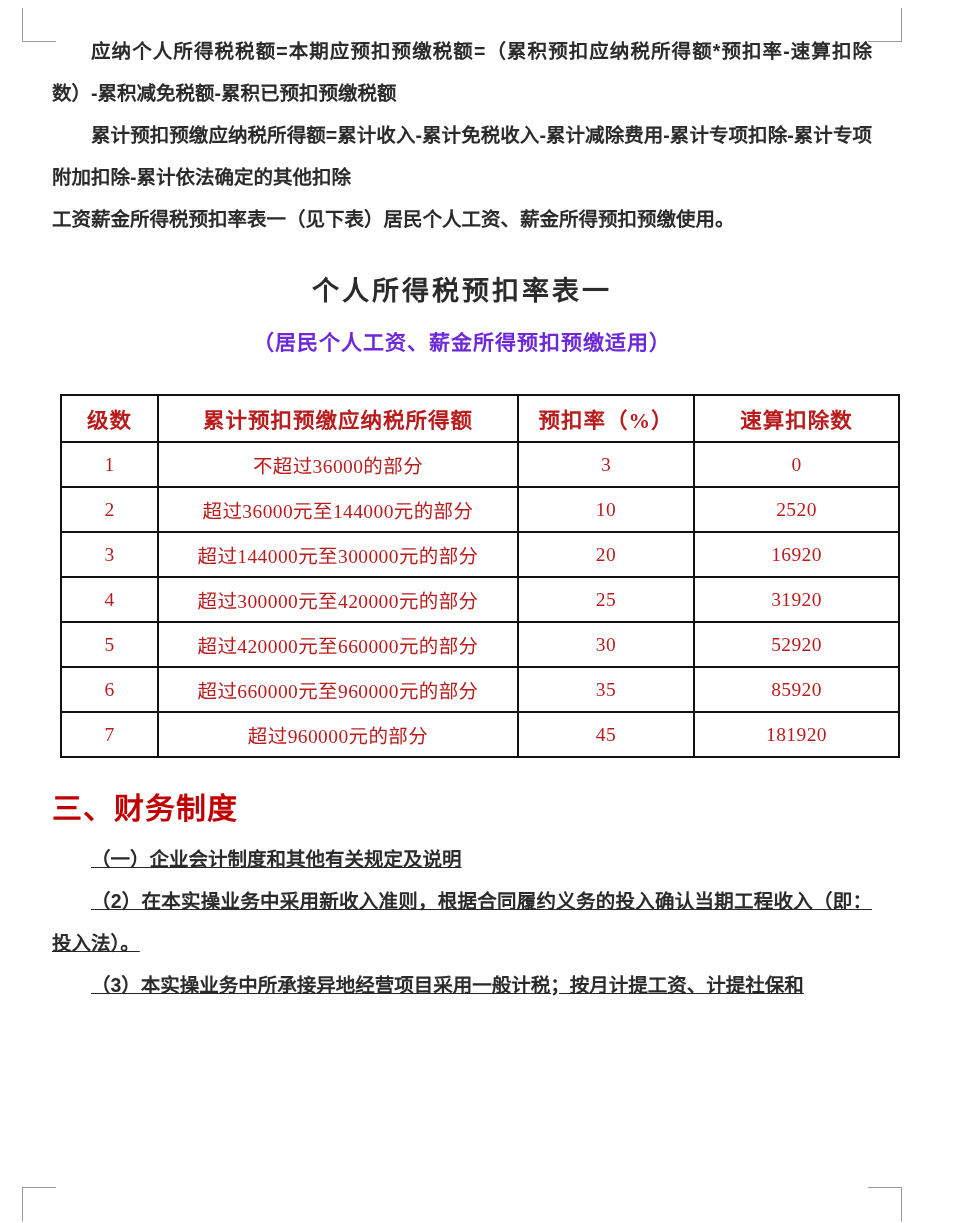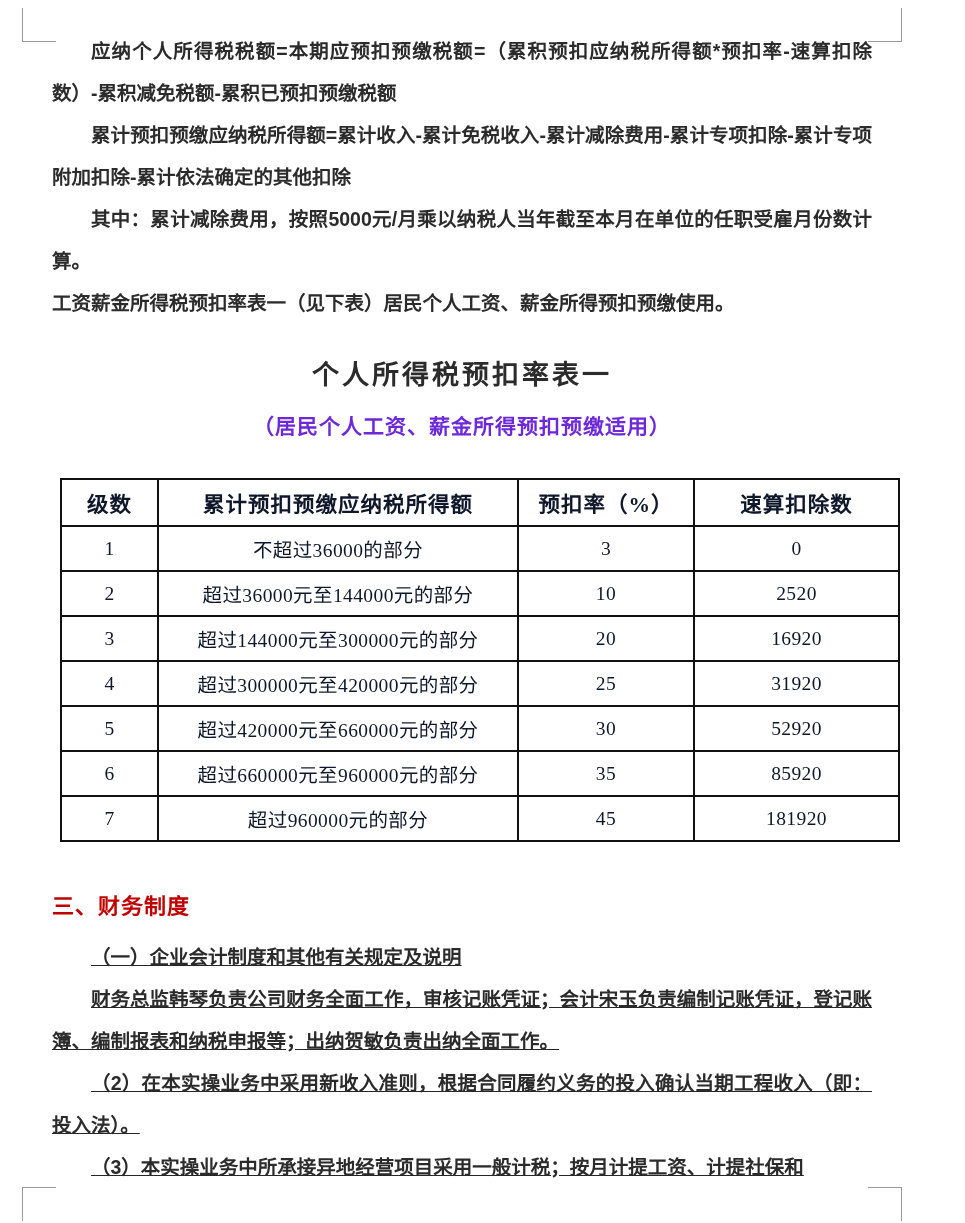--- a/index.html
+++ b/index.html
@@ -102,21 +102,21 @@
   table.rate-table col.c-rate   { width: 176px; }
   table.rate-table col.c-deduct { width: 205px; }
 
   table.rate-table th,
   table.rate-table td {
     border: 2.6px solid #111111;
     text-align: center;
     vertical-align: middle;
     padding: 0;
     font-family: "Liberation Serif", "DejaVu Serif", serif;
-    color: #0f172a;
+    color: #b91c1c;
   }
   table.rate-table th {
     height: 45px;
     font-size: 21.5px;
     font-weight: 700;
     letter-spacing: 1px;
   }
   table.rate-table td {
     height: 43px;
     font-size: 19.5px;
@@ -127,23 +127,23 @@
     font-family: "Liberation Serif", "DejaVu Serif", serif;
     font-size: 19px;
     letter-spacing: 1px;
   }
   td.cell-range {
     letter-spacing: 0.6px;
   }
 
   
   h2.section-heading {
-    margin: 42px 0 0 0;
-    font-family: "Liberation Sans", "DejaVu Sans", sans-serif;
-    font-size: 22px;
+    margin: 28px 0 0 0;
+    font-family: "Liberation Sans", "DejaVu Sans", sans-serif;
+    font-size: 30px;
     font-weight: 700;
     letter-spacing: 1px;
     line-height: 46px;
   }
 
   .tail-block { margin-top: 6px; text-decoration: underline; }
   .tail-block p.para { line-height: 42px; }
 </style>
 </head>
 <body>
@@ -153,21 +153,20 @@
   <div class="crop-mark crop-tl"></div>
   <div class="crop-mark crop-tr"></div>
   <div class="crop-mark crop-bl"></div>
   <div class="crop-mark crop-br"></div>
 
   <div class="body-col">
 
     <section>
       <p class="para indent">应纳个人所得税税额=本期应预扣预缴税额=（累积预扣应纳税所得额*预扣率-速算扣除数）-累积减免税额-累积已预扣预缴税额</p>
       <p class="para indent">累计预扣预缴应纳税所得额=累计收入-累计免税收入-累计减除费用-累计专项扣除-累计专项附加扣除-累计依法确定的其他扣除</p>
-      <p class="para indent">其中：累计减除费用，按照5000元/月乘以纳税人当年截至本月在单位的任职受雇月份数计算。</p>
       <p class="para noindent">工资薪金所得税预扣率表一（见下表）居民个人工资、薪金所得预扣预缴使用。</p>
     </section>
 
     <div class="table-title-block">
       <div class="table-title">个人所得税预扣率表一</div>
       <div class="table-subtitle">（居民个人工资、薪金所得预扣预缴适用）</div>
     </div>
 
     <div class="rate-table-wrap">
       <table class="rate-table">
@@ -229,19 +228,18 @@
             <td class="cell-deduct">181920</td>
           </tr>
         </tbody>
       </table>
     </div>
 
     <h2 class="section-heading" style="color: rgb(192, 0, 0);">三、财务制度</h2>
 
     <div class="tail-block">
       <p class="para indent">（一）企业会计制度和其他有关规定及说明</p>
-      <p class="para indent">财务总监韩琴负责公司财务全面工作，审核记账凭证；会计宋玉负责编制记账凭证，登记账簿、编制报表和纳税申报等；出纳贺敏负责出纳全面工作。</p>
       <p class="para indent">（2）在本实操业务中采用新收入准则，根据合同履约义务的投入确认当期工程收入（即：投入法）。</p>
       <p class="para indent">（3）本实操业务中所承接异地经营项目采用一般计税；按月计提工资、计提社保和</p>
     </div>
 
   </div>
 </div>
 
 </body></html>

